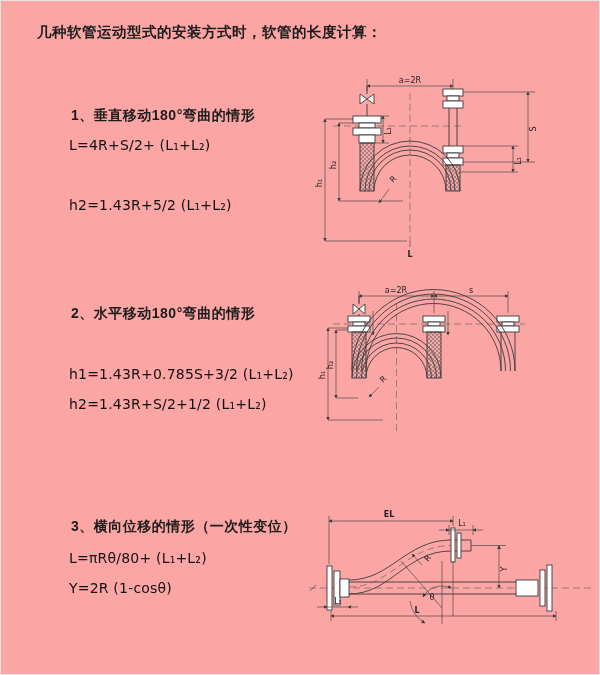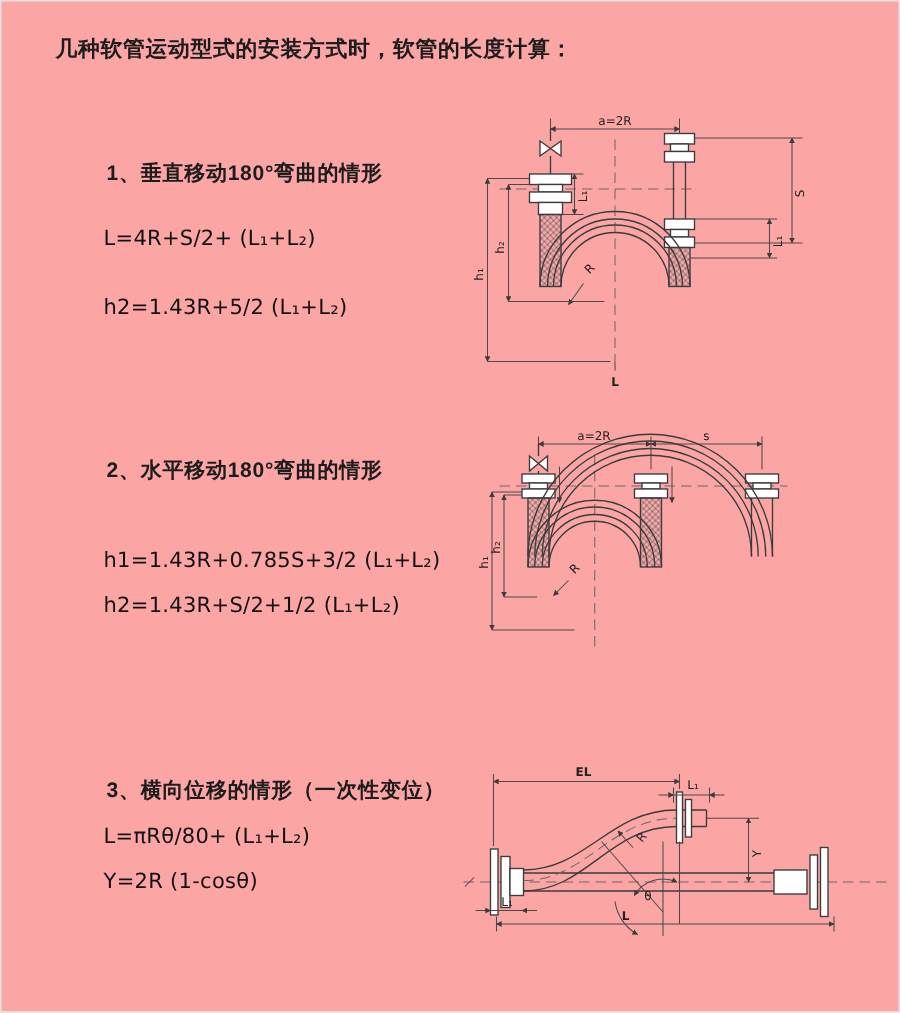--- a/index.html
+++ b/index.html
@@ -20,21 +20,21 @@
   svg text{fill:#222;stroke:none;font-size:8px;font-family:"DejaVu Sans","Liberation Sans",sans-serif;}
 </style>
 </head>
 <body>
 
 <div id="page">
 
   <div class="doc-title">几种软管运动型式的安装方式时，软管的长度计算：</div>
 
   <div class="sec-heading" style="top:106px">1、垂直移动180°弯曲的情形</div>
-  <div class="formula" style="top:150px">L=4R+S/2+ (L₁+L₂)</div>
+  <div class="formula" style="top:136px">L=4R+S/2+ (L₁+L₂)</div>
   <div class="formula" style="top:196px">h2=1.43R+5/2 (L₁+L₂)</div>
 
   <div class="sec-heading" style="top:304px">2、水平移动180°弯曲的情形</div>
   <div class="formula" style="top:365px">h1=1.43R+0.785S+3/2 (L₁+L₂)</div>
   <div class="formula" style="top:395px">h2=1.43R+S/2+1/2 (L₁+L₂)</div>
 
   <div class="sec-heading" style="top:517px">3、横向位移的情形（一次性变位）</div>
   <div class="formula" style="top:549px">L=πRθ/80+ (L₁+L₂)</div>
   <div class="formula" style="top:579px">Y=2R (1-cosθ)</div>
 

